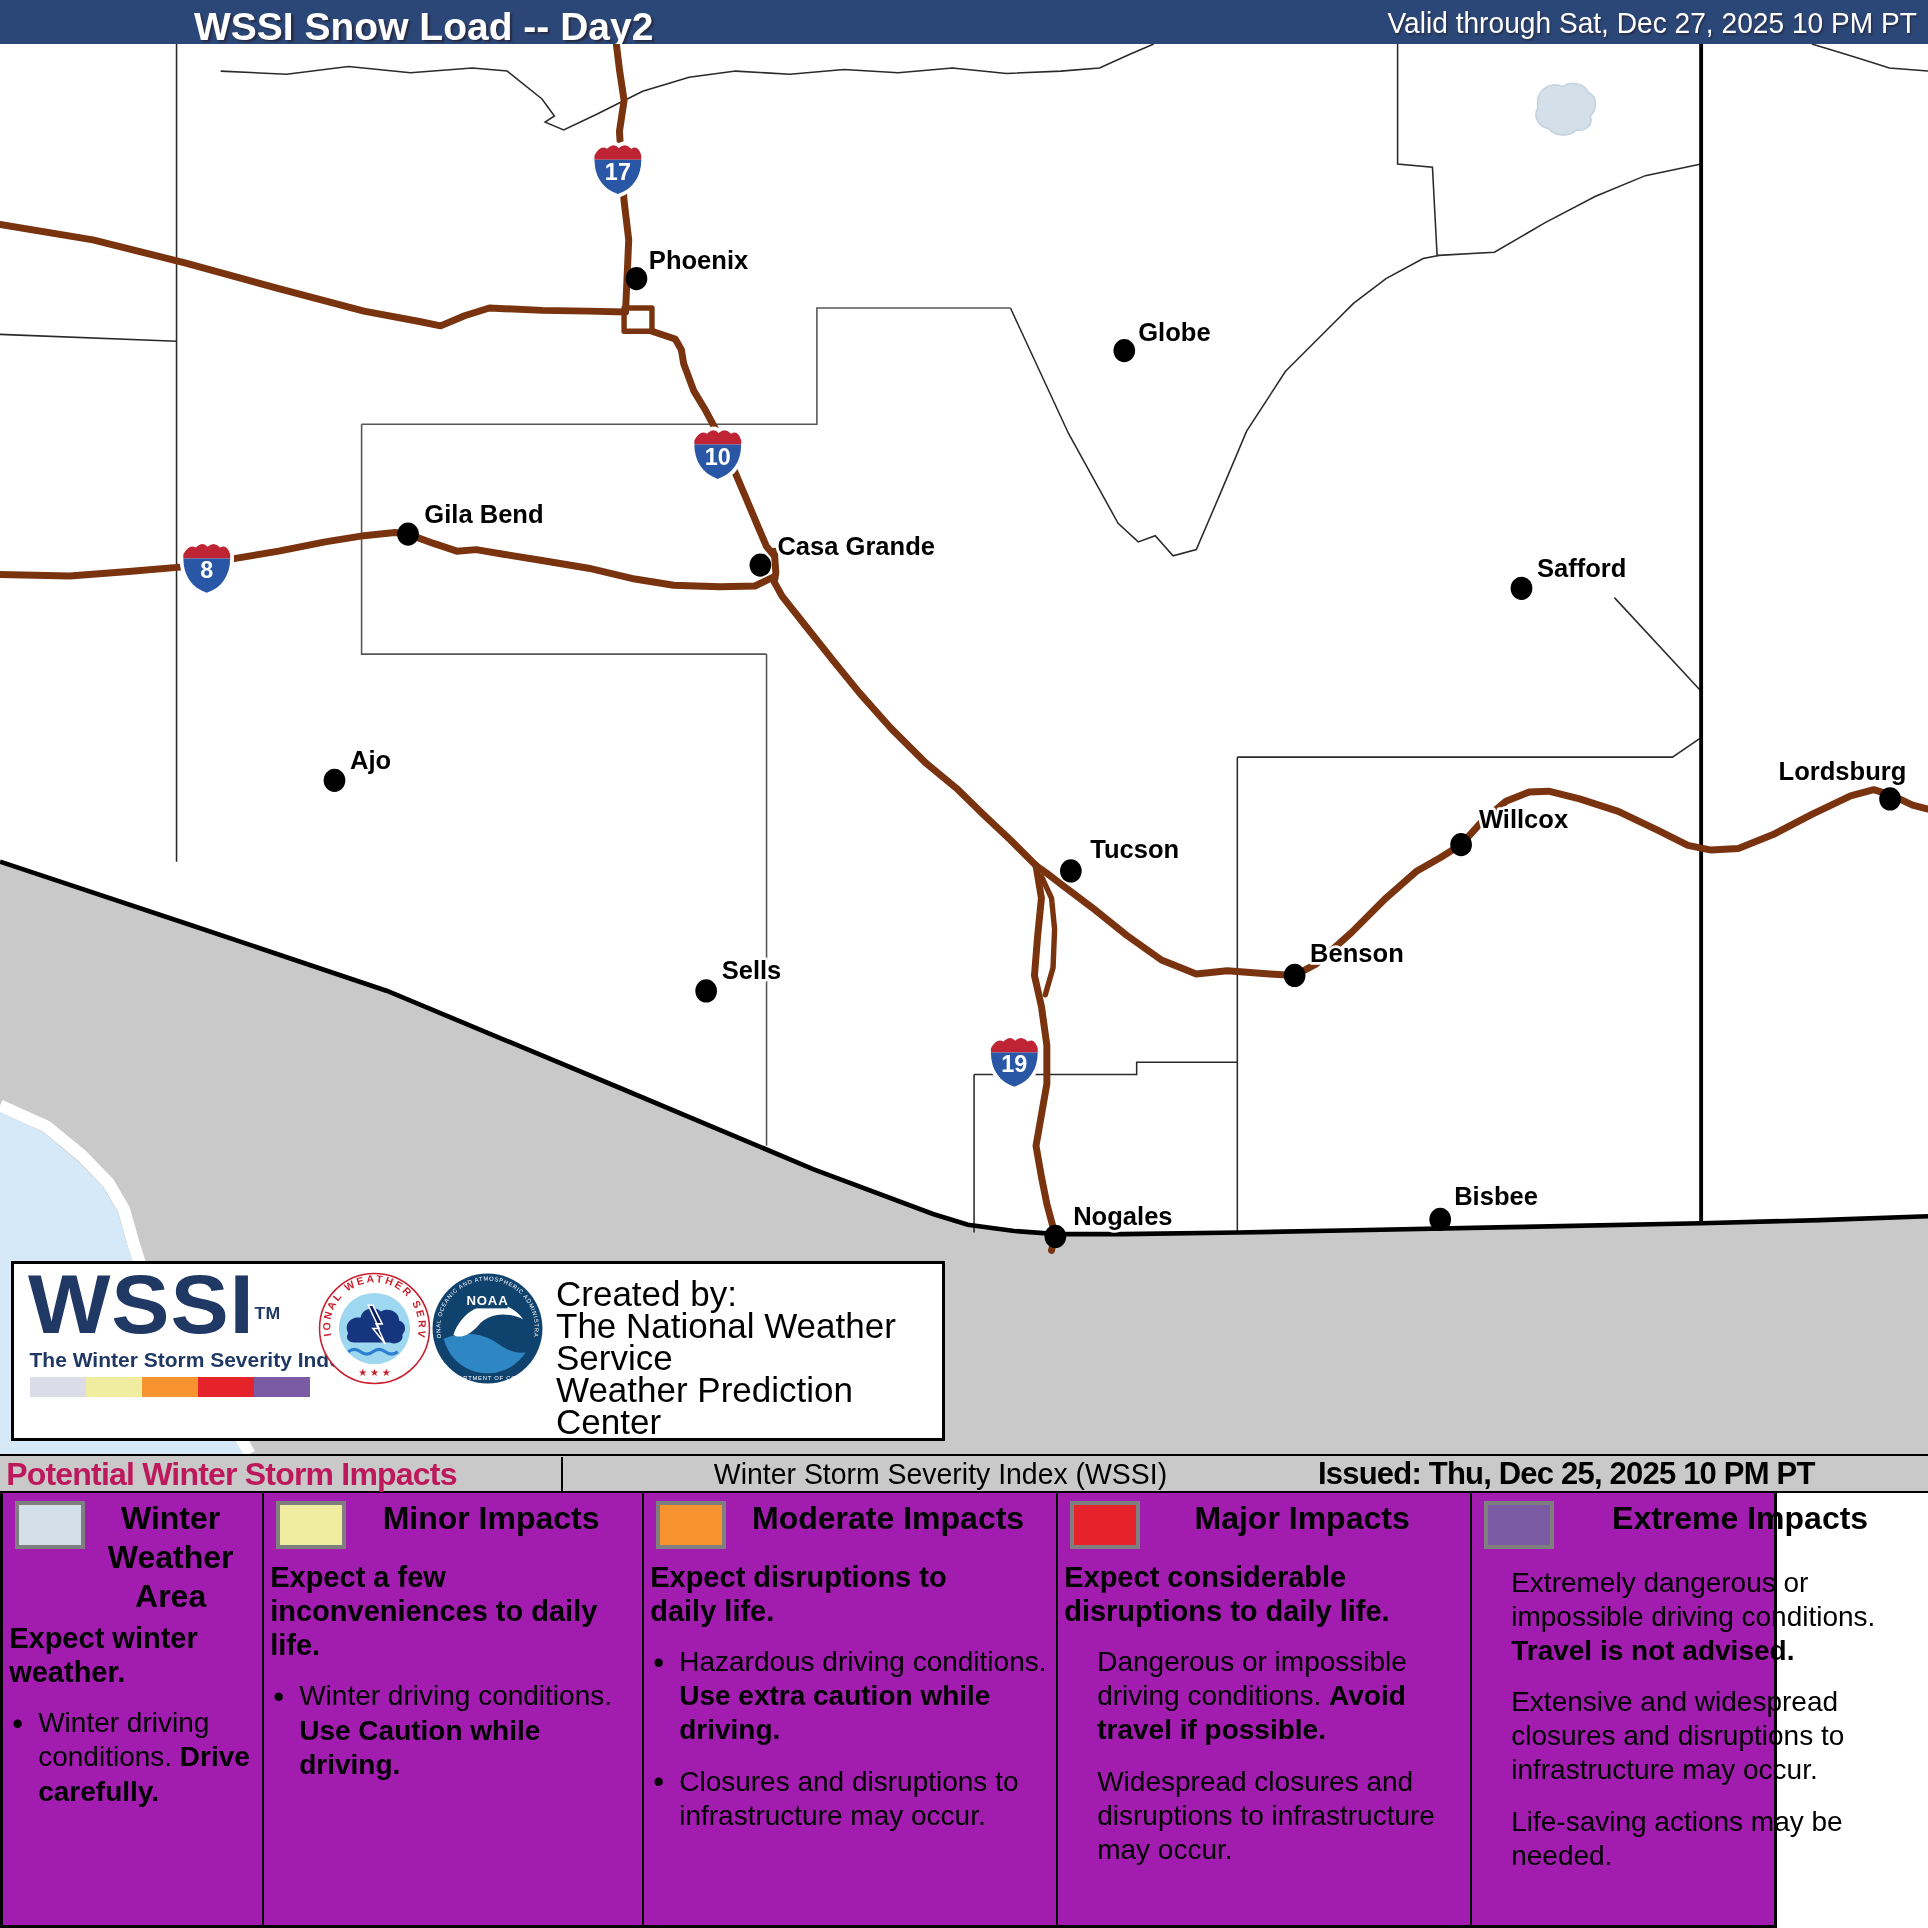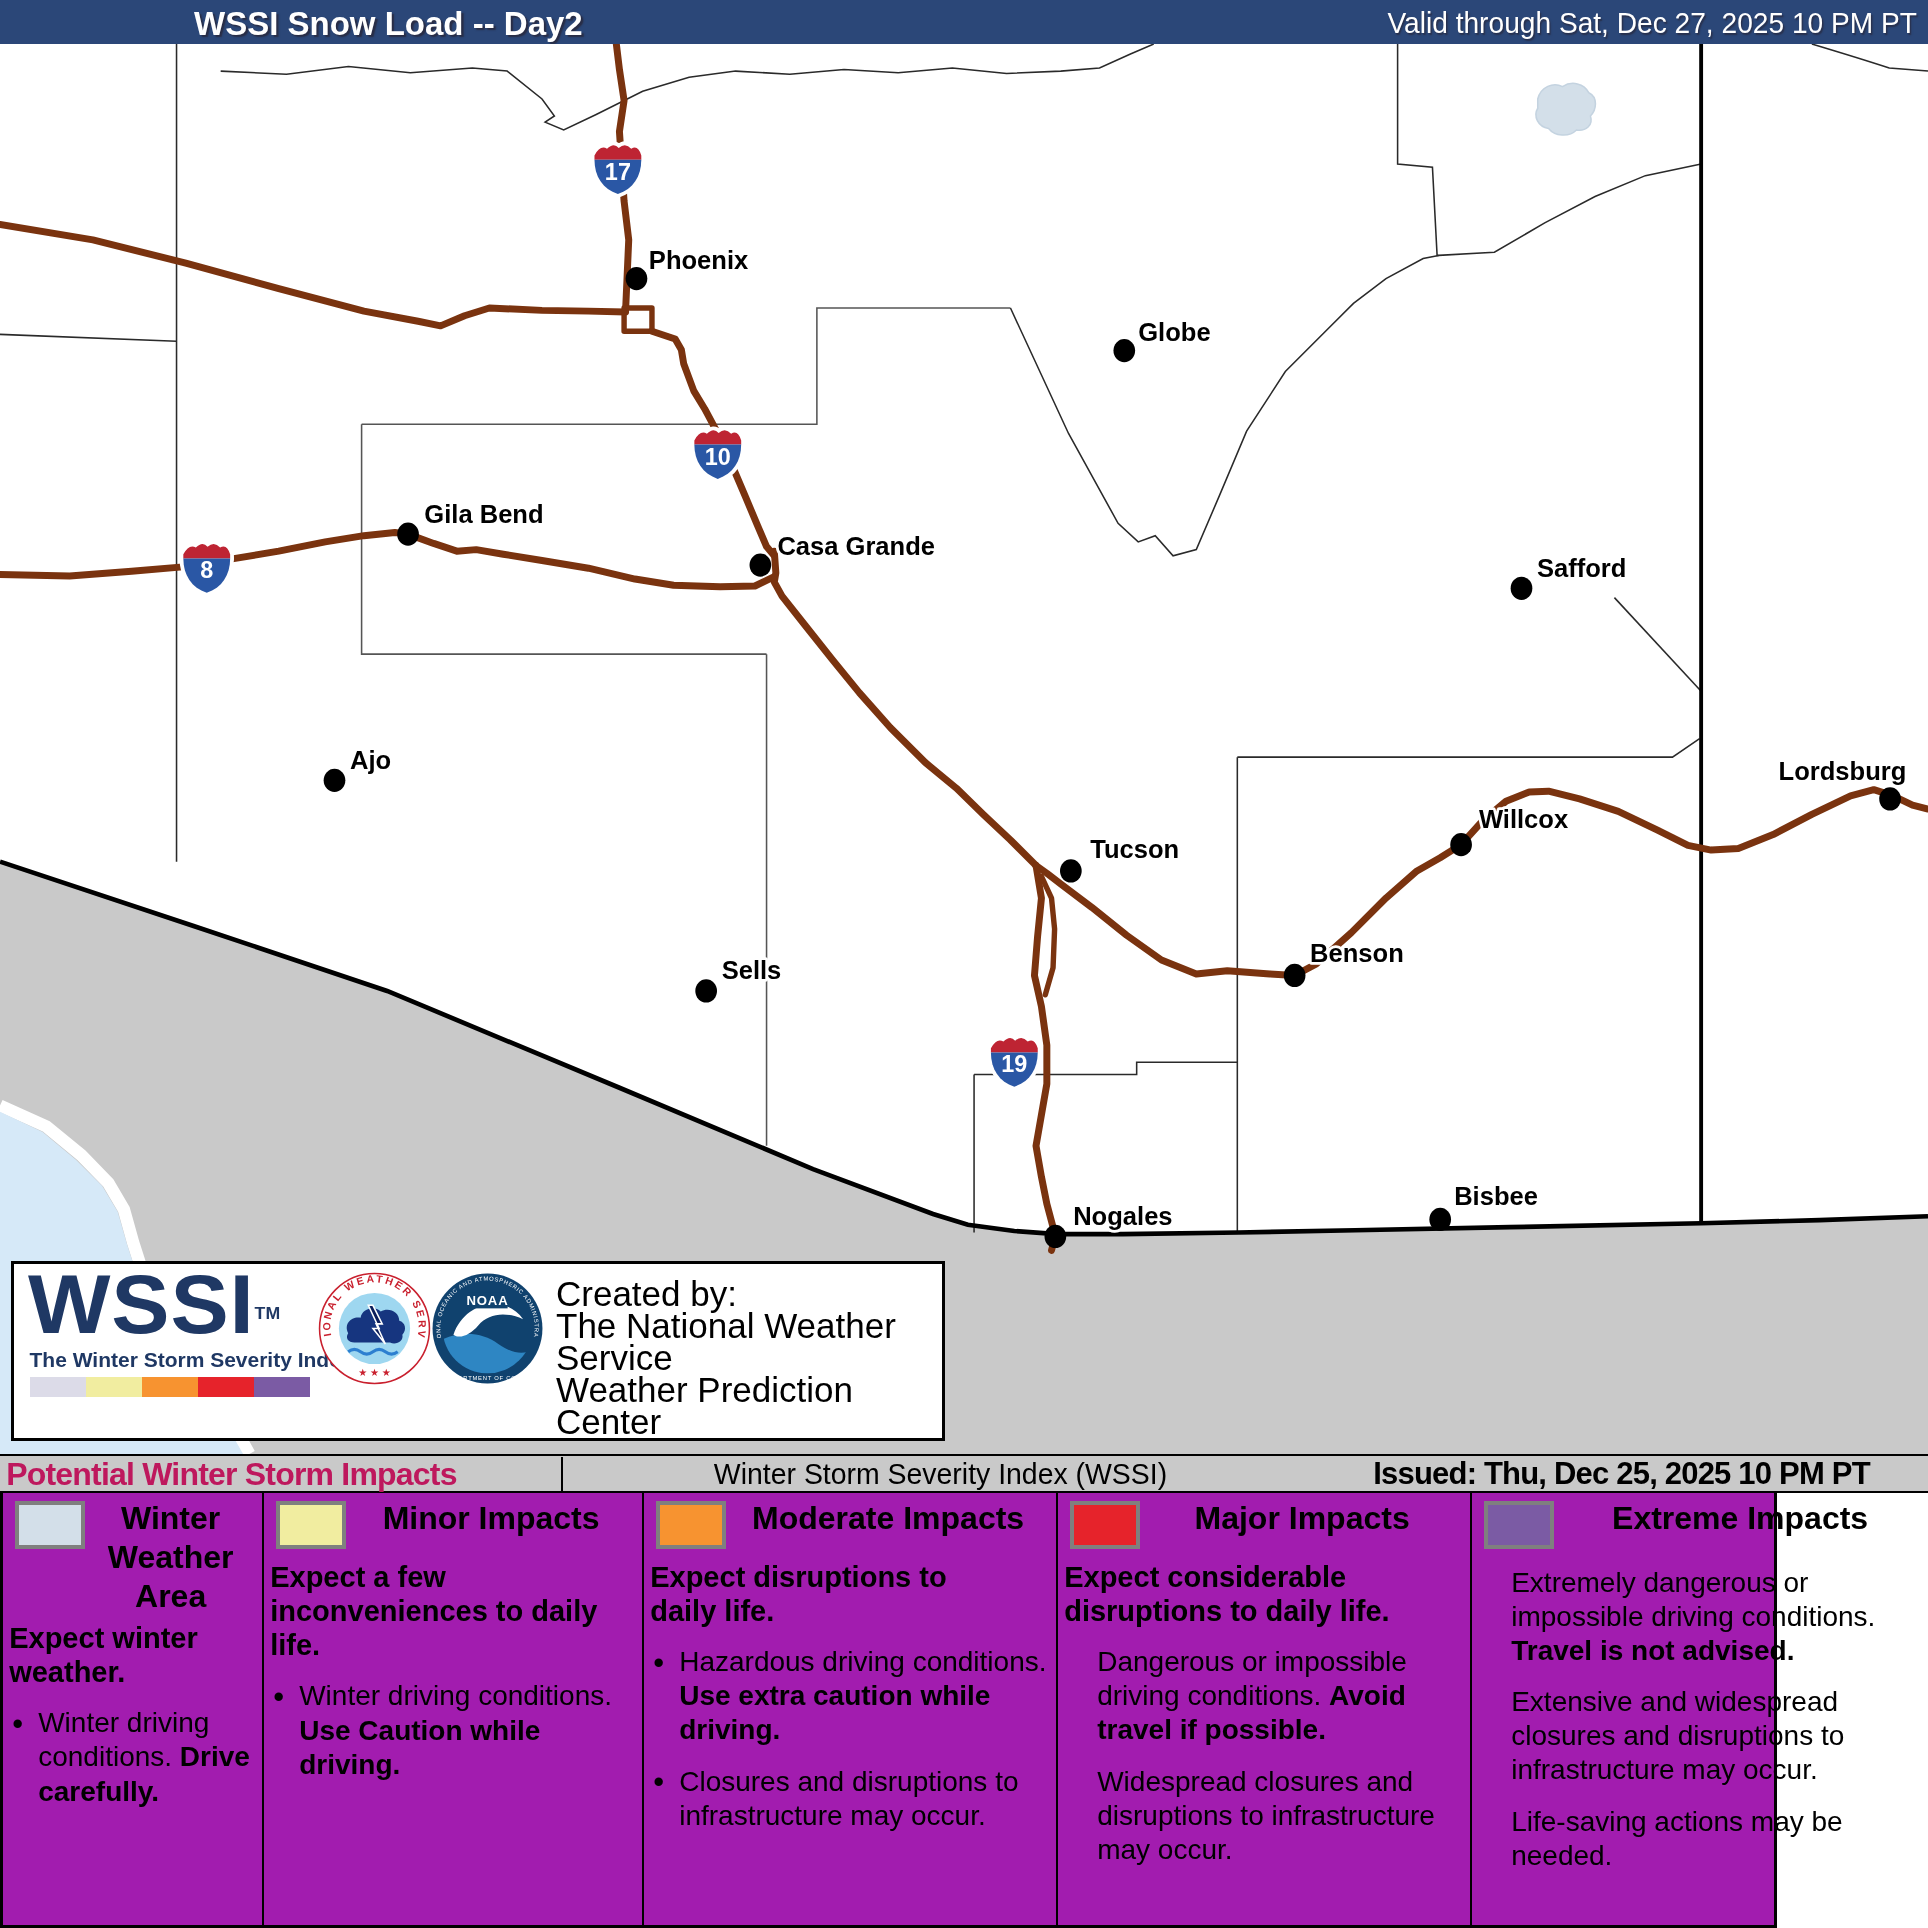--- a/index.html
+++ b/index.html
@@ -1,21 +1,21 @@
 <!DOCTYPE html>
 <html style="font-size:12.4px"><head>
 <meta charset="utf-8">
 <style>
   html,body{margin:0;padding:0;background:#fff;}
   .page{position:relative;width:1928px;height:1928px;overflow:hidden;
         font-family:"Liberation Sans",sans-serif;background:#fff;}
 
   
   .topbar{position:absolute;left:0;top:0;width:1928px;height:44px;background:#2B4778;}
-  .topbar .title{position:absolute;left:194px;top:4.6px;color:#fff;font-size:33px;font-weight:bold;
+  .topbar .title{position:absolute;left:194px;top:4.6px;color:#fff;font-size:39px;font-weight:bold;
                  letter-spacing:0px;text-shadow:2.3px 2.3px 1.5px rgba(40,40,60,.85);}
   .topbar .valid{position:absolute;right:11px;top:7px;color:#fff;font-size:29px;font-weight:500;
                  transform:scaleX(.97);transform-origin:right;text-shadow:1.5px 1.5px 1.5px rgba(40,40,60,.75);}
 
   
   .map{position:absolute;left:0;top:44px;width:1928px;height:1410px;background:#fff;}
   .map svg{display:block;}
   text.city{font-family:"Liberation Sans",sans-serif;font-size:33px;font-weight:bold;
             fill:#000;stroke:#fff;stroke-width:7px;paint-order:stroke;stroke-linejoin:round;}
   text.shieldnum{font-family:"Liberation Sans",sans-serif;font-weight:bold;fill:#fff;}
@@ -34,21 +34,21 @@
   .seal.noaa{left:417px;}
   .createdby{position:absolute;left:542px;top:14px;color:#000;font-size:35px;line-height:32px;}
 
   
   .issuebar{position:absolute;left:0;top:1454px;width:1928px;height:39px;background:#C9C9C9;
             border-top:2.3px solid #000;border-bottom:2.3px solid #000;box-sizing:border-box;
             display:grid;grid-template-columns:563px 755px 1fr;align-items:center;}
   .ib-left{font-size:32px;font-weight:bold;letter-spacing:-0.8px;padding-left:6.2px;color:#be185d;
            border-right:2.3px solid #000;height:34px;line-height:34px;}
   .ib-mid{font-size:29px;text-align:center;color:#000;transform:scaleX(.98);}
-  .ib-right{font-size:31px;font-weight:bold;text-align:center;padding-right:3px;color:#000;
+  .ib-right{font-size:31px;font-weight:bold;text-align:left;padding-right:3px;color:#000;
             letter-spacing:-0.8px;}
 
   
   .legend{position:absolute;left:0;top:1493px;width:1777px;height:435px;background:#a21caf;
           display:grid;grid-template-columns:261px 380px 414px 414px 460px;
           border-left:3.1px solid #000;border-right:3.1px solid #000;border-bottom:3.1px solid #000;
           box-sizing:border-box;}
   .leg-col{border-right:2.3px solid #000;box-sizing:border-box;padding:4.6px 6.2px 0 6.2px;overflow:hidden;}
   .leg-col:last-child{border-right:none;}
   .leg-head{display:flex;align-items:flex-start;}

